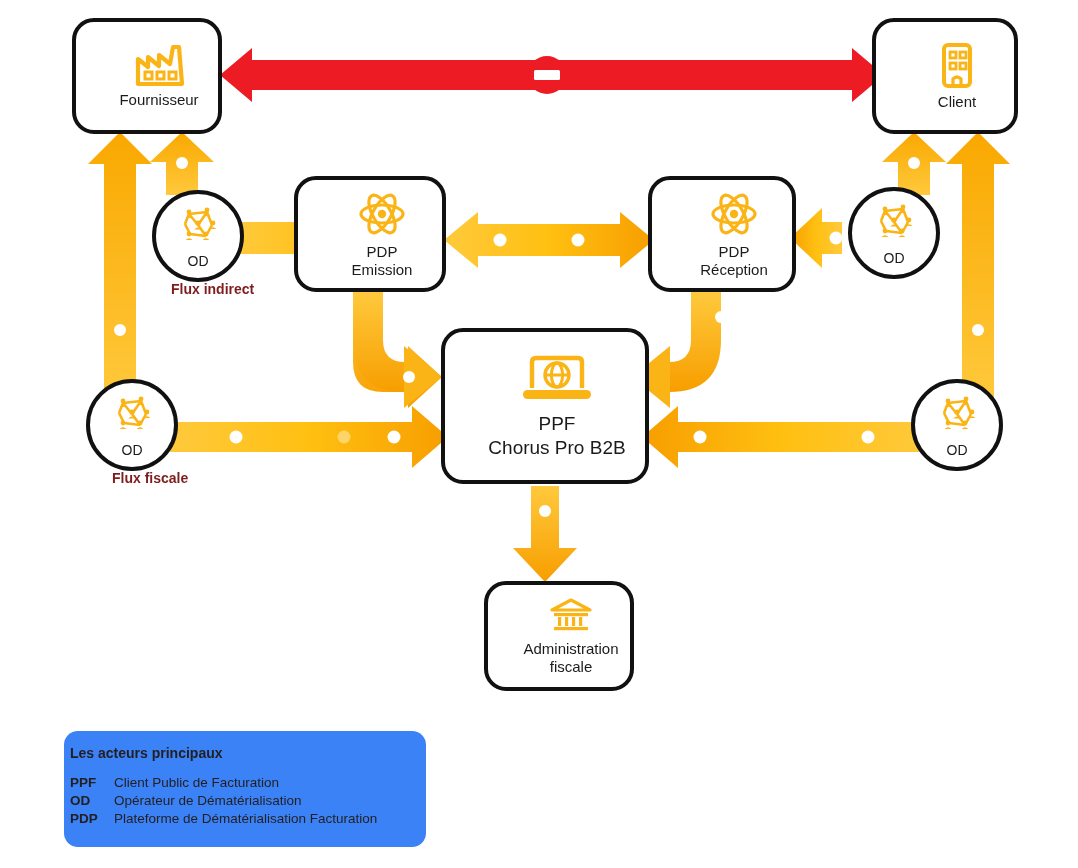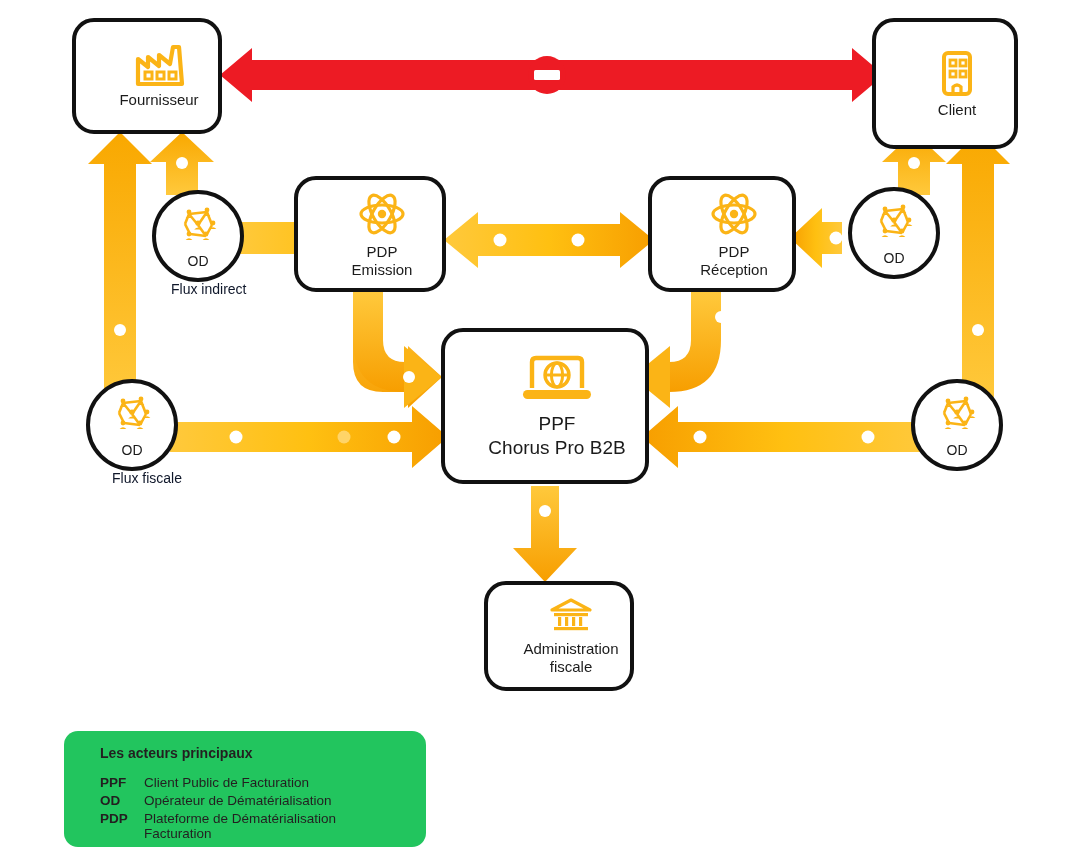--- a/index.html
+++ b/index.html
@@ -48,33 +48,33 @@
     display:flex; flex-direction:column;
     align-items:center; justify-content:center;
     z-index: 7;
   }
   .odcircle .lbl {
     font-size: 14px; color:#1b1b1b; margin-top:2px;
   }
   .fluxlabel {
     position: absolute;
     font-size: 14px;
-    font-weight: 400;
-    color: #0f172a;
+    font-weight: 700;
+    color: #7f1d1d;
     white-space: nowrap;
     z-index: 8;
     padding-left: 15px;
   }
   .legend {
     position: absolute;
     left: 64px; top: 731px;
     width: 362px; height: 116px;
-    background: #22c55e;
+    background: #3b82f6;
     border-radius: 14px;
-    padding: 14px 20px 10px 36px;
+    padding: 14px 20px 10px 6px;
     z-index: 9;
   }
   .legend .ltitle {
     font-size: 14px; font-weight: 700; color: #231f20;
     margin-bottom: 12px;
   }
   .legend table { border-collapse: collapse; }
   .legend td {
     font-size: 13.5px; color:#231f20; padding: 1.5px 0;
     vertical-align: top;
@@ -203,21 +203,21 @@
       <svg width="54" height="44" viewBox="0 0 54 44">
         <path d="M6,41 L6,16 L16,24 L16,14 L27,23 L27,12 L38,21 L41,4 L47,4 L50,41 Z" fill="none" stroke="#FBB416" stroke-width="4.2" stroke-linejoin="round" stroke-linecap="round"></path>
         <rect x="13" y="29" width="7" height="7" fill="none" stroke="#FBB416" stroke-width="3"></rect>
         <rect x="25" y="29" width="7" height="7" fill="none" stroke="#FBB416" stroke-width="3"></rect>
         <rect x="37" y="29" width="7" height="7" fill="none" stroke="#FBB416" stroke-width="3"></rect>
       </svg>
     </span>
     <span class="lbl">Fournisseur</span>
   </div>
 
-  <div class="nodebox" style="left:872px; top:18px; width:146px; height:131px;">
+  <div class="nodebox" style="left:872px; top:18px; width:146px; height:116px;">
     <span class="icon">
       <svg width="42" height="48" viewBox="0 0 42 48">
         <rect x="8" y="4" width="26" height="41" rx="4" fill="none" stroke="#FBB416" stroke-width="4"></rect>
         <rect x="14" y="11" width="6" height="6" fill="none" stroke="#FBB416" stroke-width="2.8"></rect>
         <rect x="24" y="11" width="6" height="6" fill="none" stroke="#FBB416" stroke-width="2.8"></rect>
         <rect x="14" y="22" width="6" height="6" fill="none" stroke="#FBB416" stroke-width="2.8"></rect>
         <rect x="24" y="22" width="6" height="6" fill="none" stroke="#FBB416" stroke-width="2.8"></rect>
         <path d="M17,45 L17,38 Q21,34 25,38 L25,45" fill="none" stroke="#FBB416" stroke-width="3.2"></path>
       </svg>
     </span>

